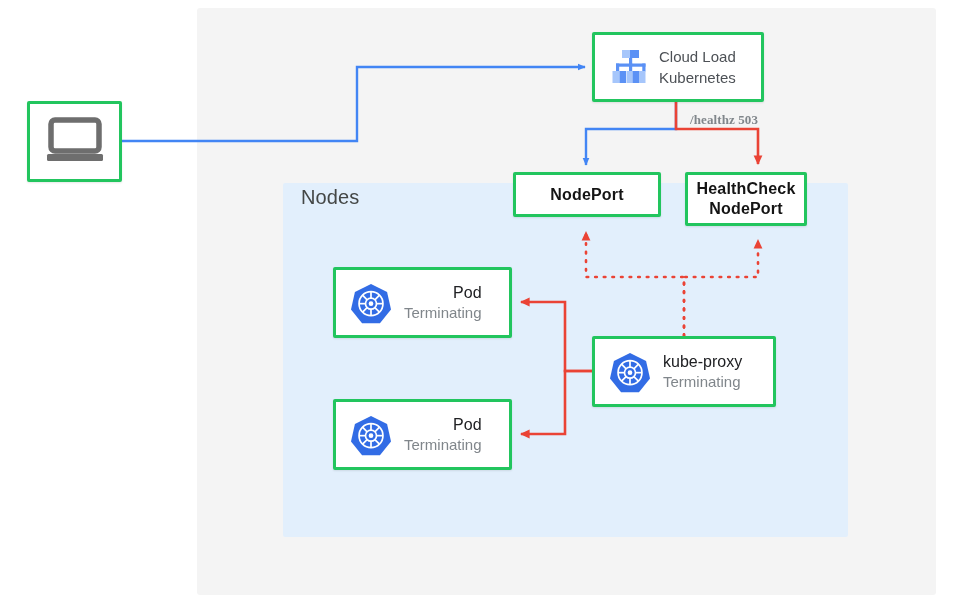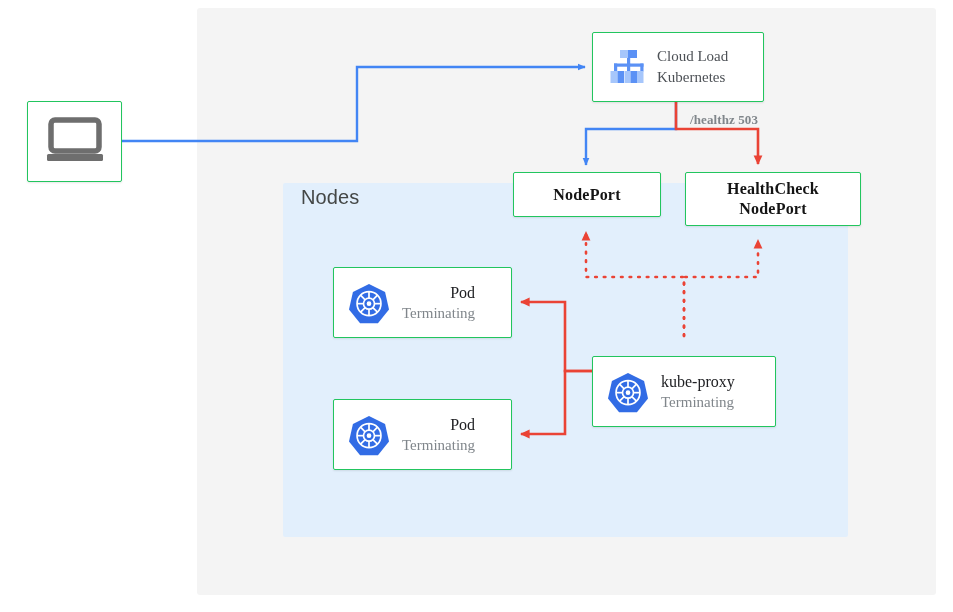--- a/index.html
+++ b/index.html
@@ -40,25 +40,24 @@
     left: 301px; top: 186px;
     font-size: 20px;
     color: #444746;
     letter-spacing: 0.1px;
   }
 
   
   .box {
     position: absolute;
     background: #ffffff;
-    border: 1px solid #22c55e;
+    border: 3px solid #22c55e;
     border-radius: 2px;
     box-shadow: 0 1px 2px rgba(60,64,67,0.12);
     box-sizing: border-box;
-    font-family: Liberation Serif, serif;
   }
 
   .laptop-box {
     left: 27px; top: 101px;
     width: 95px; height: 81px;
     display: flex;
     align-items: center;
     justify-content: center;
   }
 
@@ -78,21 +77,21 @@
     margin-left: 6px;
   }
 
   .nodeport-box {
     left: 513px; top: 172px;
     width: 148px; height: 45px;
     display: flex; align-items: center; justify-content: center;
   }
   .hcnodeport-box {
     left: 685px; top: 172px;
-    width: 176px; height: 54px;
+    width: 122px; height: 54px;
     display: flex; align-items: center; justify-content: center;
   }
   .np-label {
     font-size: 16px;
     font-weight: bold;
     color: #141414;
     text-align: center;
     line-height: 20px;
     letter-spacing: 0.2px;
   }
@@ -102,21 +101,21 @@
     width: 179px; height: 71px;
     display: flex; align-items: center;
     padding-left: 12px;
     box-sizing: border-box;
     text-align: right;
   }
   .pod-box-1 { top: 267px; }
   .pod-box-2 { top: 399px; }
 
   .kubeproxy-box {
-    left: 592px; top: 356px;
+    left: 592px; top: 336px;
     width: 184px; height: 71px;
     display: flex; align-items: center;
     padding-left: 12px;
     box-sizing: border-box;
   }
 
   .k8s-icon { flex: 0 0 46px; width:46px; display:flex; align-items:center; justify-content:center; }
   .entity-text { margin-left: 10px; }
   .entity-title {
     font-size: 16px;

